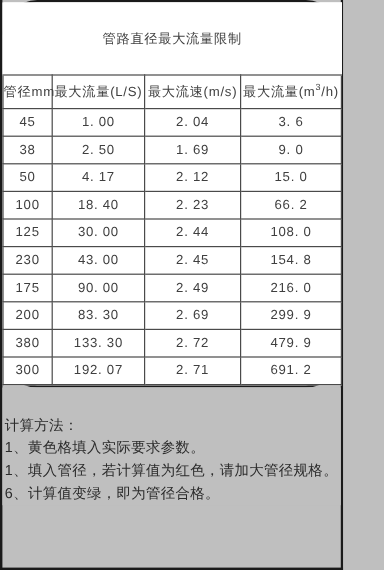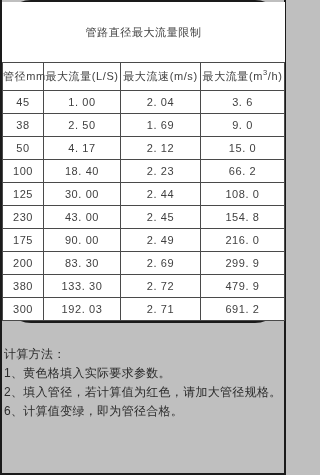--- a/index.html
+++ b/index.html
@@ -162,29 +162,29 @@
           <td class="no-right">299. 9</td>
         </tr>
         <tr class="row">
           <td class="no-left">380</td>
           <td>133. 30</td>
           <td>2. 72</td>
           <td class="no-right">479. 9</td>
         </tr>
         <tr class="row">
           <td class="no-left">300</td>
-          <td>192. 03</td>
+          <td>192. 07</td>
           <td>2. 71</td>
           <td class="no-right">691. 2</td>
         </tr>
 
       </tbody>
     </table>
   </div>
 
   <div class="notes">
     <div class="line">计算方法：</div>
     <div class="line">1、黄色格填入实际要求参数。</div>
-    <div class="line">2、填入管径，若计算值为红色，请加大管径规格。</div>
+    <div class="line">1、填入管径，若计算值为红色，请加大管径规格。</div>
     <div class="line">6、计算值变绿，即为管径合格。</div>
   </div>
 
 </div>
 
 </body></html>

